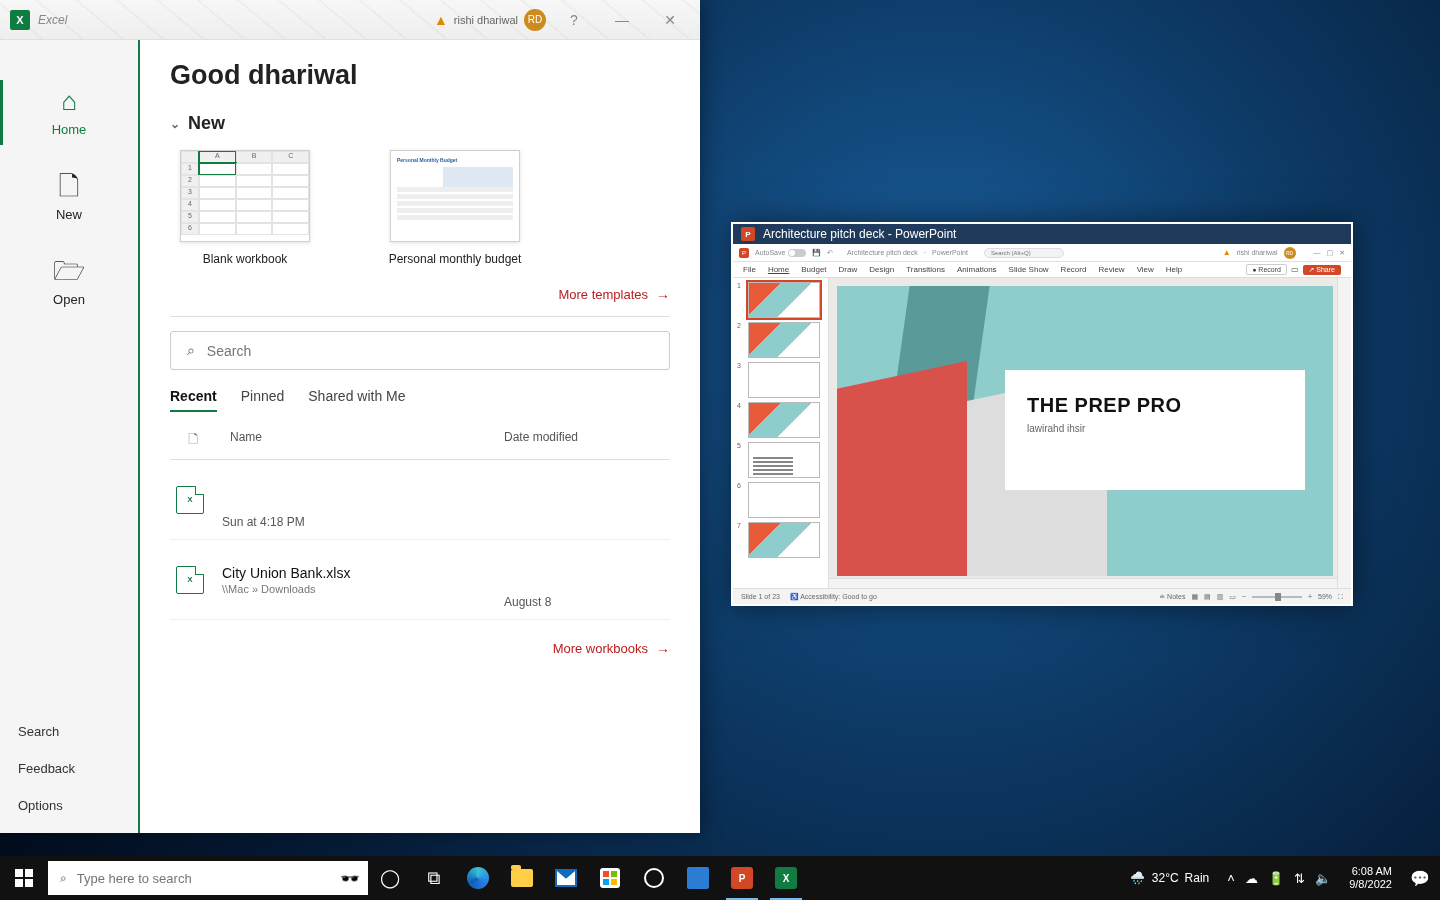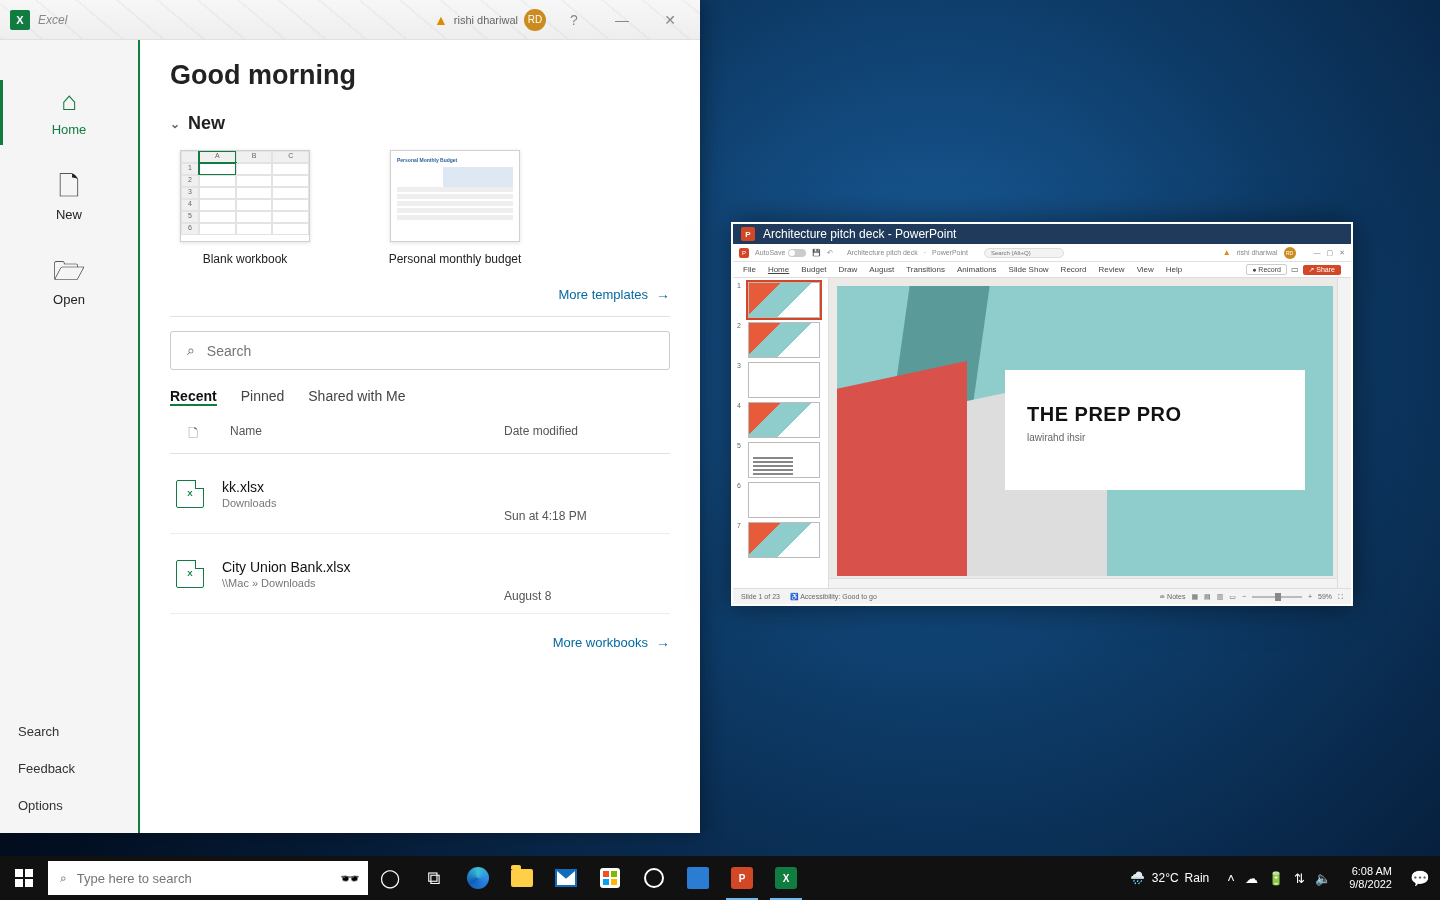--- a/index.html
+++ b/index.html
@@ -40,31 +40,31 @@
 .thumb-grid div { border:0.5px solid #e3e3e3; text-align:center; }
 .thumb-grid .hdr { background:#f0f0f0; }
 .thumb-grid .sel { outline:2px solid #107c41; outline-offset:-1px; }
 .thumb-budget { padding:6px; }
 .thumb-budget .bt-title { font-size:5px; color:#2a5f9a; font-weight:600; }
 .bt-box { height:20px; background:#dde8f2; margin-top:4px; float:right; width:60%; }
 .bt-rows { clear:both; margin-top:6px; }
 .bt-rows div { height:5px; background:#eee; margin-bottom:2px; }
 .tpl-label { font-size:12px; color:#222; }
 
-.more-link { display:flex; justify-content:flex-end; align-items:center; gap:8px; font-size:13px; color:#0369a1; margin:20px 0 14px; cursor:pointer; }
+.more-link { display:flex; justify-content:flex-end; align-items:center; gap:8px; font-size:13px; color:#b91c1c; margin:20px 0 14px; cursor:pointer; }
 .arrow-r { font-size:14px; }
 
 .divider { height:1px; background:#e0e0e0; margin:4px 0 14px; }
 
 .search-box { display:flex; align-items:center; gap:12px; border:1px solid #ccc; border-radius:3px; padding:10px 16px; margin-bottom:18px; background:#fff; }
 .search-box input { border:none; outline:none; flex:1; font-size:14px; color:#666; }
 .search-ic { color:#666; font-size:14px; }
 
 .file-tabs { display:flex; gap:24px; font-size:14px; color:#444; margin-bottom:10px; }
-.file-tab { cursor:pointer;text-align:right; }
+.file-tab { padding-bottom:6px; cursor:pointer;text-align:right; }
 .file-tab.active { color:#111; font-weight:600; border-bottom:2px solid #107c41; }
 
 .file-header { display:flex; font-size:12px; color:#555; padding:8px 6px; border-bottom:1px solid #e0e0e0; }
 .fh-name { flex:1; padding-left:54px; }
 .fh-date { width:160px; }
 
 .file-row { display:flex; align-items:center; padding:10px 6px; border-bottom:1px solid #eee; cursor:pointer; }
 .file-ic { width:28px; height:28px; border:1px solid #107c41; border-radius:2px; display:flex; align-items:center; justify-content:center; background:#fff; margin-right:18px; font-size:8px; color:#107c41; font-weight:700; position:relative; }
 .file-ic::before { content:""; position:absolute; right:-1px; top:-1px; width:8px; height:8px; background:#fff; border-left:1px solid #107c41; border-bottom:1px solid #107c41; }
 .file-txt { flex:1; }
@@ -96,21 +96,21 @@
 .thumb-item.sel .thumb-box { outline:2px solid #d24726; }
 .tb-art { position:absolute; inset:0; background:linear-gradient(135deg,#e85b3a 0 30%,#8fcccc 30% 60%,#fff 60%); }
 .tb-art2 { position:absolute; inset:0; }
 .tb-art2::before { content:""; position:absolute; left:4px; top:14px; width:40px; height:18px; background:repeating-linear-gradient(#888 0 2px, transparent 2px 4px); }
 
 .pp-stage { flex:1; position:relative; background:#eceae7; }
 .pp-slide { position:absolute; left:8px; top:8px; right:18px; bottom:12px; background:#8fcccc; overflow:hidden; }
 .build-l { position:absolute; left:0; top:0; width:48%; height:100%; }
 .build-l::before { content:""; position:absolute; left:60px; top:-10px; width:80px; height:200px; background:#5a9a98; transform:skewX(-8deg); }
 .build-l::after { content:""; position:absolute; left:-10px; top:90px; width:140px; height:230px; background:#d8514a; transform:skewY(-12deg); box-shadow: 140px 40px 0 #ddd; }
-.slide-card { position:absolute; right:28px; top:84px; width:300px; height:120px; background:#fff; padding:33px 22px; }
+.slide-card { position:absolute; right:28px; top:84px; width:300px; height:120px; background:#fff; padding:24px 22px; }
 .slide-title { font-size:20px; font-weight:800; letter-spacing:0.5px; color:#111; }
 .slide-sub { font-size:10px; color:#666; margin-top:6px; }
 .pp-scroll-v { position:absolute; right:0; top:0; width:14px; bottom:0; background:#f3f3f3; border-left:1px solid #ddd; }
 .pp-scroll-h { position:absolute; left:0; right:14px; bottom:0; height:10px; background:#f3f3f3; border-top:1px solid #ddd; }
 
 .pp-status { height:16px; background:#f3f3f3; border-top:1px solid #ddd; display:flex; align-items:center; padding:0 8px; font-size:7px; color:#666; gap:10px; }
 .pp-status .rt { margin-left:auto; display:flex; gap:6px; align-items:center; }
 .zoom-track { width:50px; height:2px; background:#bbb; position:relative; }
 .zoom-track::after { content:""; position:absolute; left:46%; top:-3px; width:6px; height:8px; background:#888; }
 
@@ -175,21 +175,21 @@
         <span>Open</span>
       </div>
       <div class="side-bottom">
         <span>Search</span>
         <span>Feedback</span>
         <span>Options</span>
       </div>
     </div>
 
     <div class="excel-main">
-      <div class="greeting">Good morning</div>
+      <div class="greeting">Good dhariwal</div>
 
       <div class="section-head">
         <span class="chev">⌄</span>
         <span>New</span>
       </div>
 
       <div class="templates">
         <div class="tpl">
           <div class="tpl-thumb">
             <div class="thumb-grid">
@@ -259,24 +259,20 @@
       </div>
 
       <div class="file-header">
         <span style="width:34px;text-align:center">🗋</span>
         <div class="fh-name" style="padding-left:20px">Name</div>
         <div class="fh-date">Date modified</div>
       </div>
 
       <div class="file-row">
         <div class="file-ic">X</div>
-        <div class="file-txt">
-          <div class="file-name">kk.xlsx</div>
-          <div class="file-path">Downloads</div>
-        </div>
         <div class="file-date">Sun at 4:18 PM</div>
       </div>
       <div class="file-row">
         <div class="file-ic">X</div>
         <div class="file-txt">
           <div class="file-name">City Union Bank.xlsx</div>
           <div class="file-path">\\Mac » Downloads</div>
         </div>
         <div class="file-date">August 8</div>
       </div>
@@ -312,21 +308,21 @@
     <span class="user-avatar" style="width:12px;height:12px;font-size:5px;background:#cc8b1f">RD</span>
     <span style="margin-left:12px">—</span>
     <span>▢</span>
     <span>✕</span>
   </div>
   <div class="pp-ribbon">
     <span>File</span>
     <span style="text-decoration:underline">Home</span>
     <span>Budget</span>
     <span>Draw</span>
-    <span>August</span>
+    <span>Design</span>
     <span>Transitions</span>
     <span>Animations</span>
     <span>Slide Show</span>
     <span>Record</span>
     <span>Review</span>
     <span>View</span>
     <span>Help</span>
     <div class="rt">
       <span class="rec-btn">● Record</span>
       <span>▭</span>

